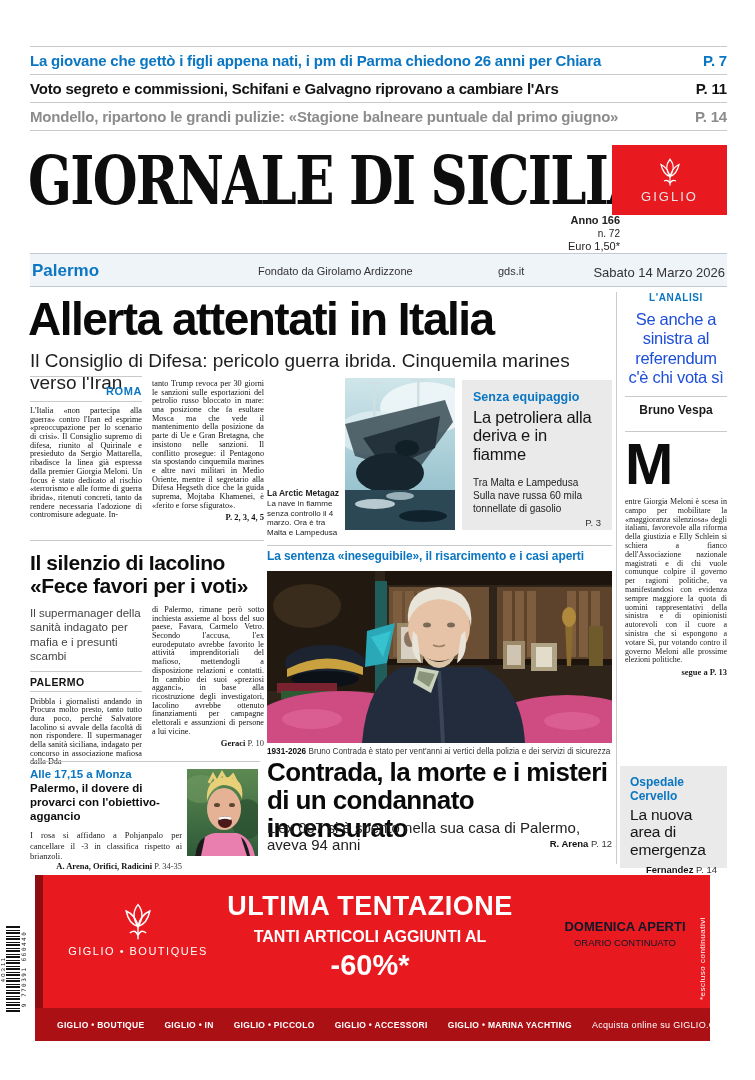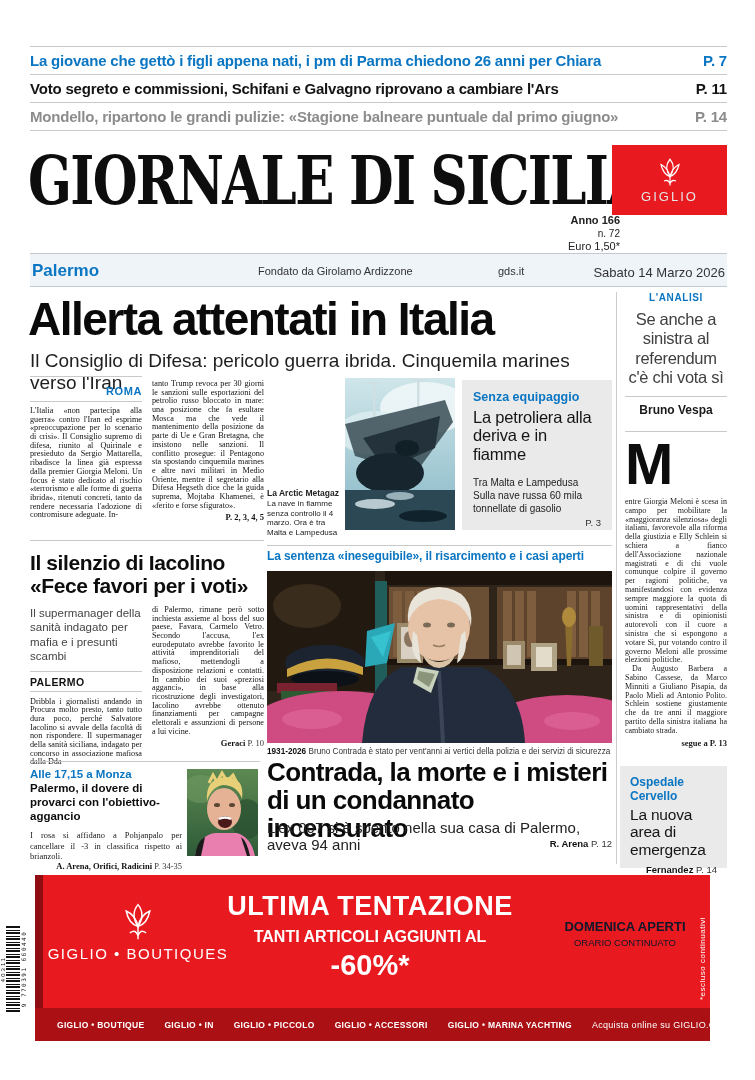--- a/index.html
+++ b/index.html
@@ -61,21 +61,21 @@
   .graybox { background:#eaeaea; padding:10px 11px; }
   .tanker-box { position:absolute; left:462px; top:380px; width:150px; height:150px; overflow:hidden; }
   .tanker-box .gk { font-size:12.5px; margin-bottom:4px; }
   .tanker-box .gt { font-size:16.5px; line-height:1.12; color:#151515; letter-spacing:-0.2px; }
   .tanker-box .gb { font-size:10px; line-height:1.28; margin-top:14px; color:#222; }
   .tanker-box .gp { text-align:right; font-size:9.5px; color:#333; margin-top:1px; }
 
   
   .analysis { position:absolute; left:625px; top:292px; width:102px; }
   .an-kicker { text-align:center; font-size:10px; letter-spacing:0.6px; }
-  .an-title { margin-top:7px; text-align:center; font-size:16.5px; line-height:1.18; color:#404040; letter-spacing:-0.3px; }
+  .an-title { margin-top:7px; text-align:center; font-size:16.5px; line-height:1.18; color:#1d4ed8; letter-spacing:-0.3px; }
   .an-rule { height:1px; background:#c9c9c9; margin:8px 0 0; }
   .an-author { text-align:center; font-weight:bold; font-size:12px; padding:6px 0; }
   .an-drop { font-size:58px; font-weight:bold; line-height:0.9; color:#0d0d0d; margin:6px 0 8px; }
   .an-body { max-height:252px; overflow:hidden; }
   .an-body p { font-family:"Liberation Serif",serif; font-size:8px; line-height:1.1; text-align:justify; }
   .an-body p + p { text-indent:7px; }
   .an-more { text-align:right; font-weight:bold; font-size:8.5px; font-family:"Liberation Serif",serif; margin-top:2px; }
 
   
   .cervello { position:absolute; left:620px; top:766px; width:107px; height:102px; padding:9px 10px; }
@@ -117,21 +117,21 @@
   .mz-by { font-size:8.5px; margin-top:1px; text-align:right; color:#333; }
   .mz-by b { color:#111; }
   .monza-photo { position:absolute; left:187px; top:769px; width:71px; height:87px; overflow:hidden; }
 
   
   .ad { position:absolute; left:35px; top:875px; width:675px; height:166px; }
   .ad-main { position:absolute; left:0; top:0; width:675px; height:133px; background:#e8191f; }
   .ad-strip { position:absolute; left:0; top:0; width:8px; height:166px; background:#8f0d11; }
   .ad-brand { position:absolute; left:38px; top:26px; width:130px; display:flex; flex-direction:column;
         align-items:center; gap:4px; color:#fff; }
-  .ad-brand .ab-label { font-size:15px; letter-spacing:1.5px; white-space:nowrap; }
+  .ad-brand .ab-label { font-size:11px; letter-spacing:1.5px; white-space:nowrap; }
   .ad-center { position:absolute; left:175px; top:16px; width:320px; text-align:center; color:#fff; }
   .ad-center .ac-1 { font-size:27px; font-weight:bold; letter-spacing:0.5px; }
   .ad-center .ac-2 { font-size:16px; font-weight:bold; margin-top:6px; }
   .ad-center .ac-3 { font-size:29px; font-weight:bold; margin-top:3px; }
   .ad-right { position:absolute; left:515px; top:44px; width:150px; text-align:center; color:#0f172a; }
   .ad-right .ar-1 { font-size:13px; font-weight:bold; }
   .ad-right .ar-2 { font-size:9.5px; margin-top:3px; }
   .ad-side-note { position:absolute; right:3px; top:30px; height:95px; color:#fff; font-size:8px;
         writing-mode:vertical-rl; transform:rotate(180deg); letter-spacing:0.5px; }
   .ad-bar { position:absolute; left:0; top:133px; width:675px; height:33px; background:#ab1015;
@@ -247,21 +247,20 @@
 
   <div class="analysis">
     <div class="an-kicker kicker-blue">L'ANALISI</div>
     <div class="an-title">Se anche a sinistra al referendum c'è chi vota sì</div>
     <div class="an-rule"></div>
     <div class="an-author">Bruno Vespa</div>
     <div class="an-rule"></div>
     <div class="an-drop">M</div>
     <div class="an-body">
       <p>entre Giorgia Meloni è scesa in campo per mobilitare la «maggioranza silenziosa» degli italiani, favorevole alla riforma della giustizia e Elly Schlein si schiera a fianco dell'Associazione nazionale magistrati e di chi vuole comunque colpire il governo per ragioni politiche, va manifestandosi con evidenza sempre maggiore la quota di uomini rappresentativi della sinistra e di opinionisti autorevoli con il cuore a sinistra che si espongono a votare Sì, pur votando contro il governo Meloni alle prossime elezioni politiche.</p>
-      <p>Da Augusto Barbera a Sabino Cassese, da Marco Minniti a Giuliano Pisapia, da Paolo Mieli ad Antonio Polito. Schlein sostiene giustamente che da tre anni il maggiore partito della sinistra italiana ha cambiato strada.</p>
     </div>
     <div class="an-more">segue a P. 13</div>
   </div>
 
   <div class="rule" style="left:30px; top:540px; width:234px;"></div>
   <div class="rule" style="left:267px; top:545px; width:345px;"></div>
 
   <div class="iacolino-title">Il silenzio di Iacolino «Fece favori per i voti»</div>
   <div class="ia-left">
     <div class="ia-stand">Il supermanager della sanità indagato per mafia e i presunti scambi</div>

